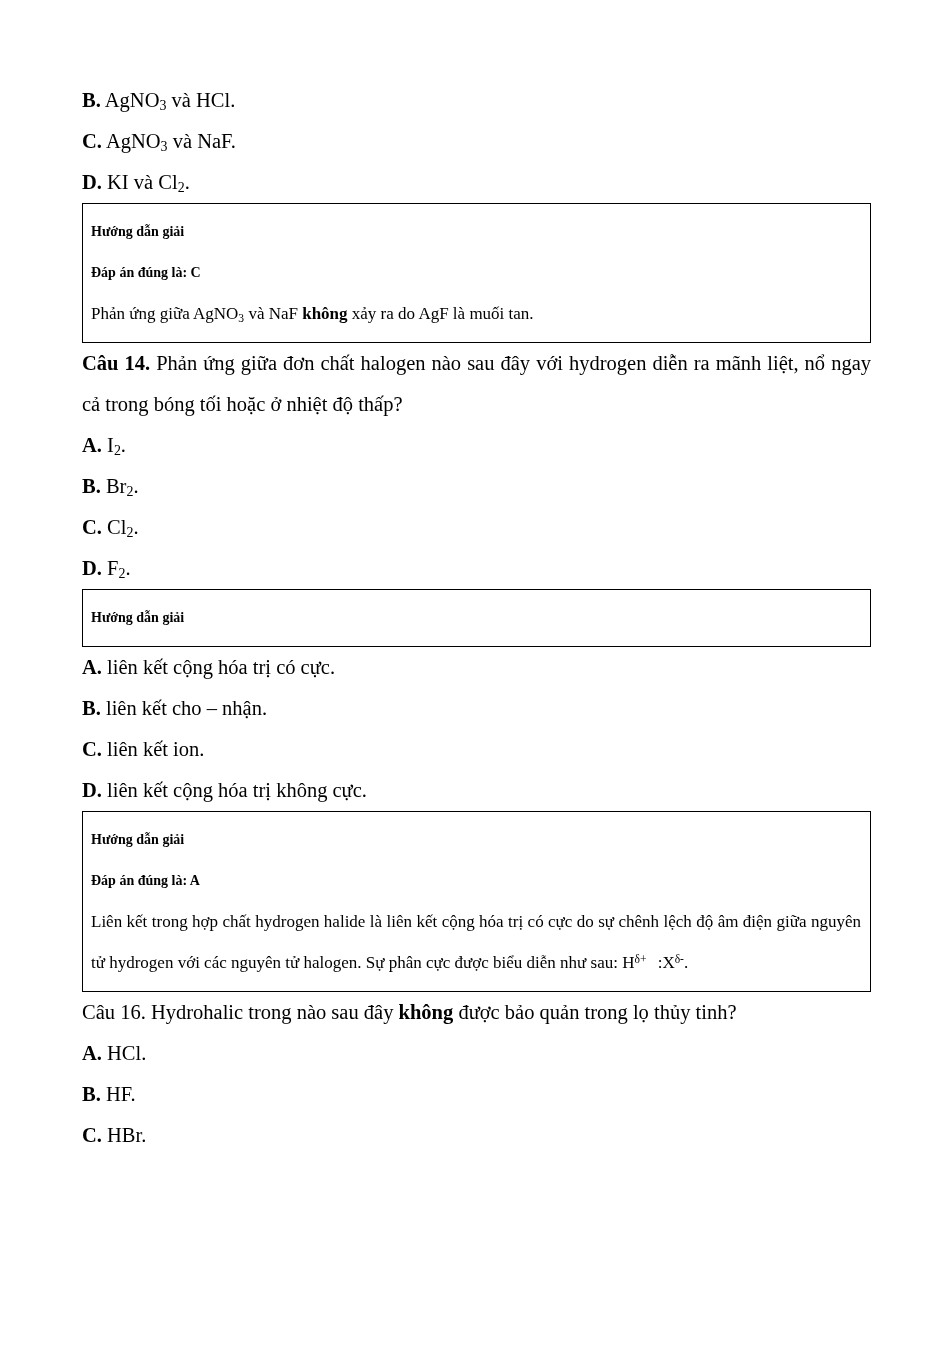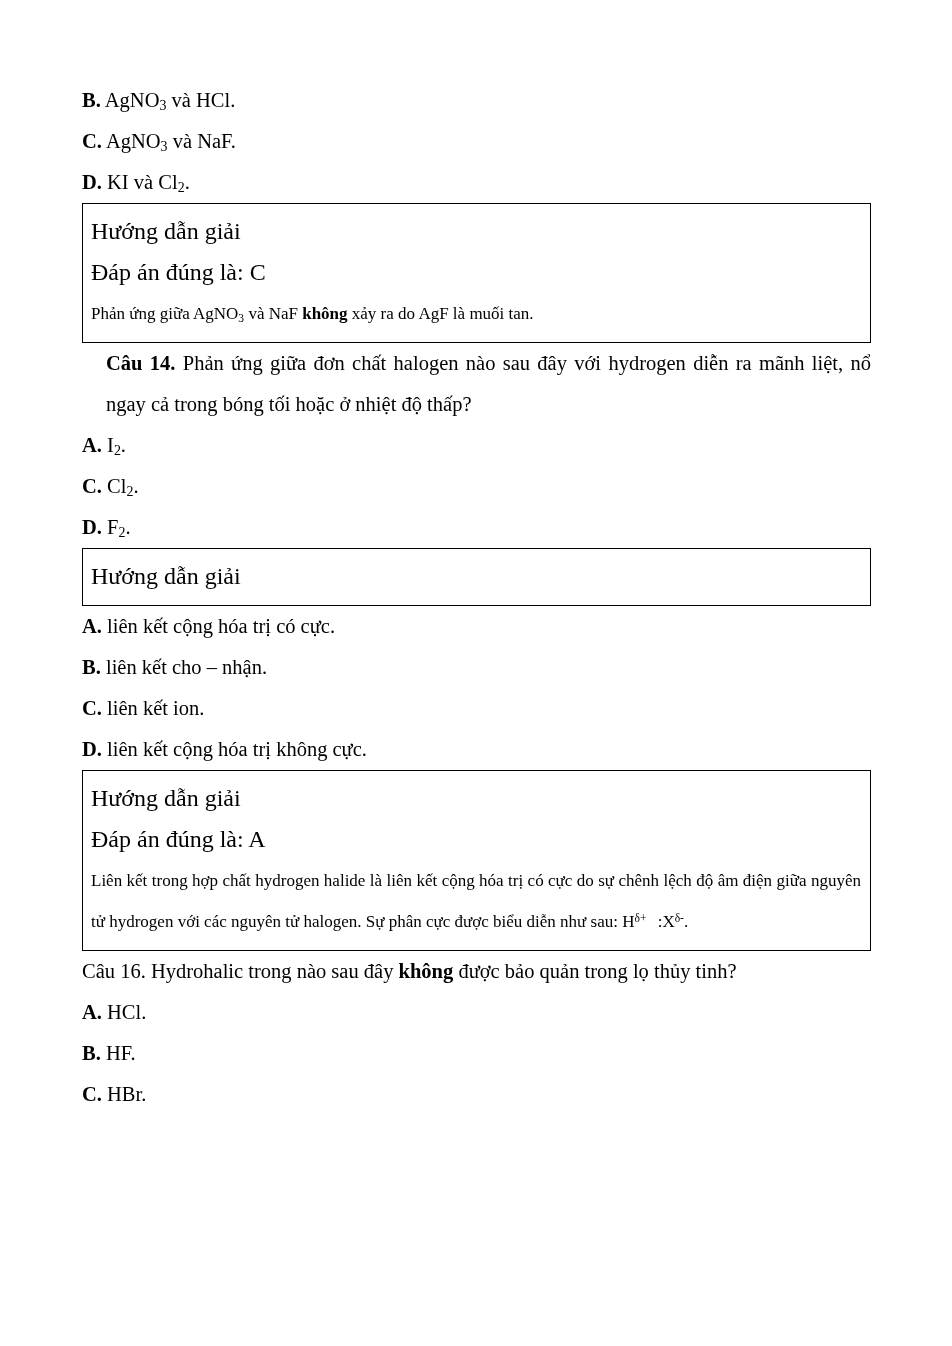--- a/index.html
+++ b/index.html
@@ -33,37 +33,36 @@
     white-space: nowrap;
   }
   .opt .lbl, .q .lbl {
     font-weight: bold;
   }
   .q {
     font-size: 20.5px;
     line-height: 41px;
     text-align: justify;
     text-justify: inter-word;
-    margin-left: 24px;
   }
   .q.two-line {
     text-align-last: left;
   }
   .q .body { }
   .box {
     border: 1.3px solid #000000;
     box-sizing: border-box;
     width: 789px;
     padding: 7px 9px 8px 8px;
     margin: 0;
   }
   .box .head {
-    font-size: 24px;
+    font-size: 14px;
     line-height: 41px;
-    font-weight: normal;
+    font-weight: bold;
     white-space: nowrap;
   }
   .box .expl {
     font-size: 17px;
     line-height: 41px;
     text-align: justify;
     text-justify: inter-word;
     text-align-last: left;
   }
   b, .bold { font-weight: bold; }
@@ -101,20 +100,24 @@
     <div class="head">Hướng dẫn giải</div>
     <div class="head">Đáp án đúng là: C</div>
     <div class="expl"><span>Phản ứng giữa AgNO</span><sub>3</sub><span> và NaF </span><b>không</b><span> xảy ra do AgF là muối tan.</span></div>
   </div>
 
   <div class="q two-line"><span class="lbl">Câu 14.</span> <span class="body">Phản ứng giữa đơn chất halogen nào sau đây với hydrogen diễn ra mãnh liệt, nổ ngay cả trong bóng tối hoặc ở nhiệt độ thấp?</span></div>
 
   <div class="opt">
     <span class="lbl">A.</span>
     <span>I</span><sub>2</sub><span>.</span>
+  </div>
+  <div class="opt">
+    <span class="lbl">B.</span>
+    <span>Br</span><sub>2</sub><span>.</span>
   </div>
   <div class="opt">
     <span class="lbl">C.</span>
     <span>Cl</span><sub>2</sub><span>.</span>
   </div>
   <div class="opt">
     <span class="lbl">D.</span>
     <span>F</span><sub>2</sub><span>.</span>
   </div>
 

